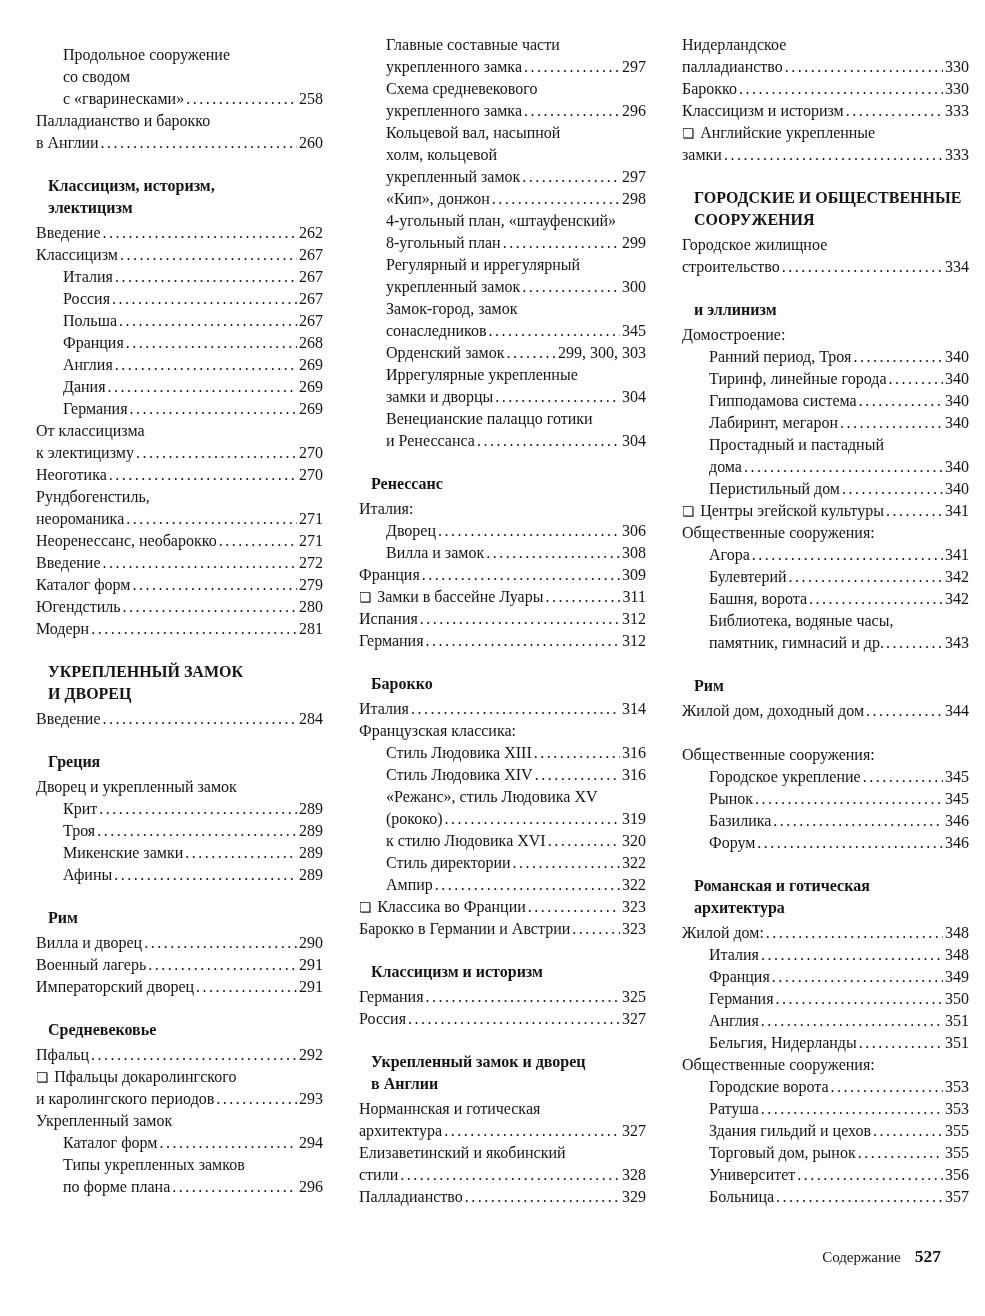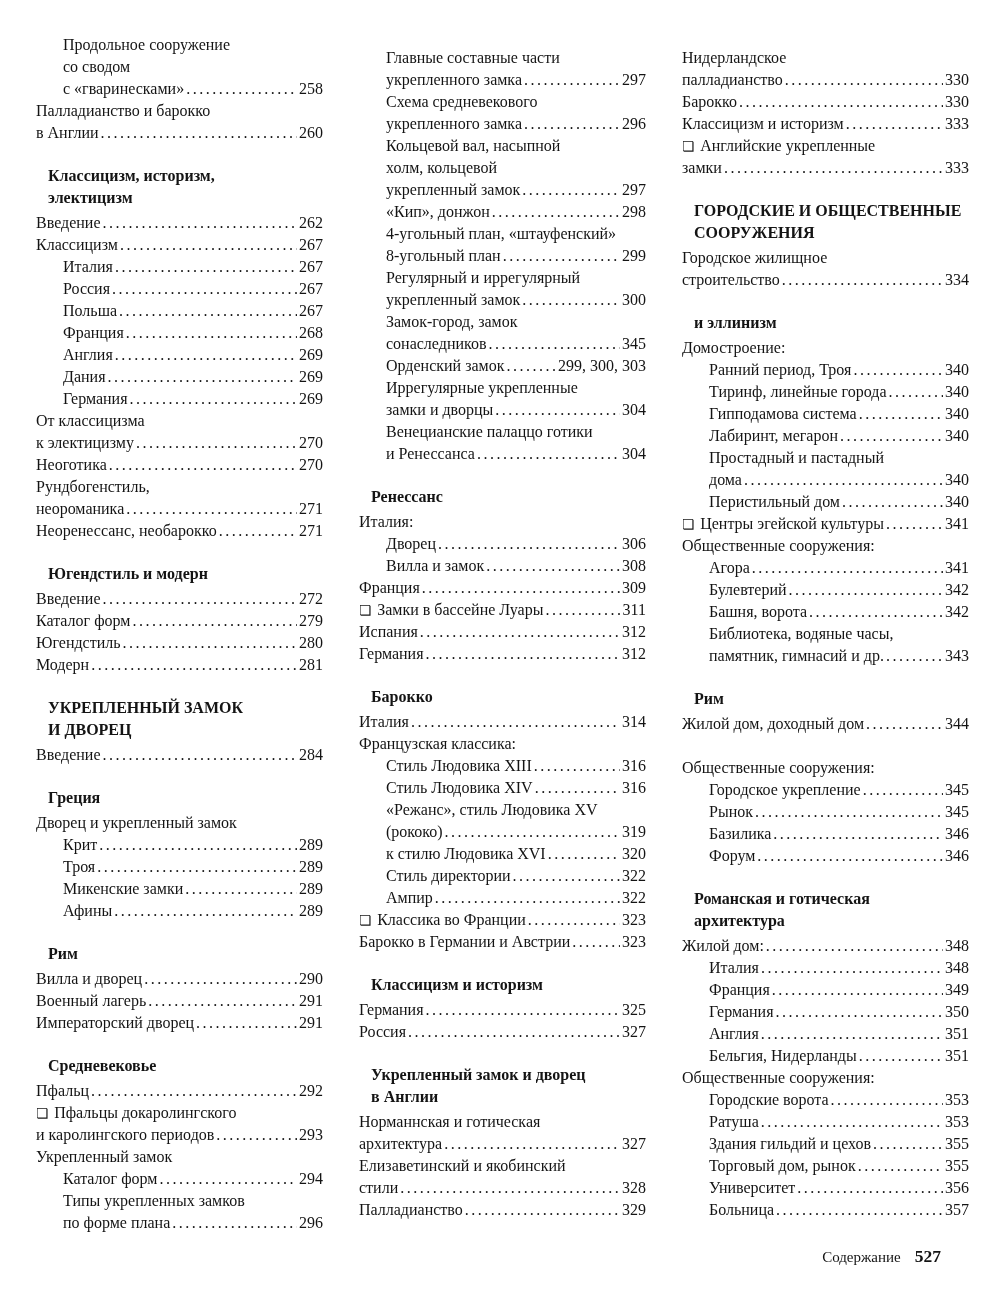--- a/index.html
+++ b/index.html
@@ -189,23 +189,20 @@
             <span class="pg">271</span>
           </div>
         </div>
         <div class="entry">
           <div class="eline last">
             <span class="etext">Неоренессанс, необарокко</span>
             <span class="dots"></span>
             <span class="pg">271</span>
           </div>
         </div>
-        <div class="heading">
-          <div class="hline">Югендстиль и модерн</div>
-        </div>
         <div class="entry">
           <div class="eline last">
             <span class="etext">Введение</span>
             <span class="dots"></span>
             <span class="pg">272</span>
           </div>
         </div>
         <div class="entry">
           <div class="eline last">
             <span class="etext">Каталог форм</span>

